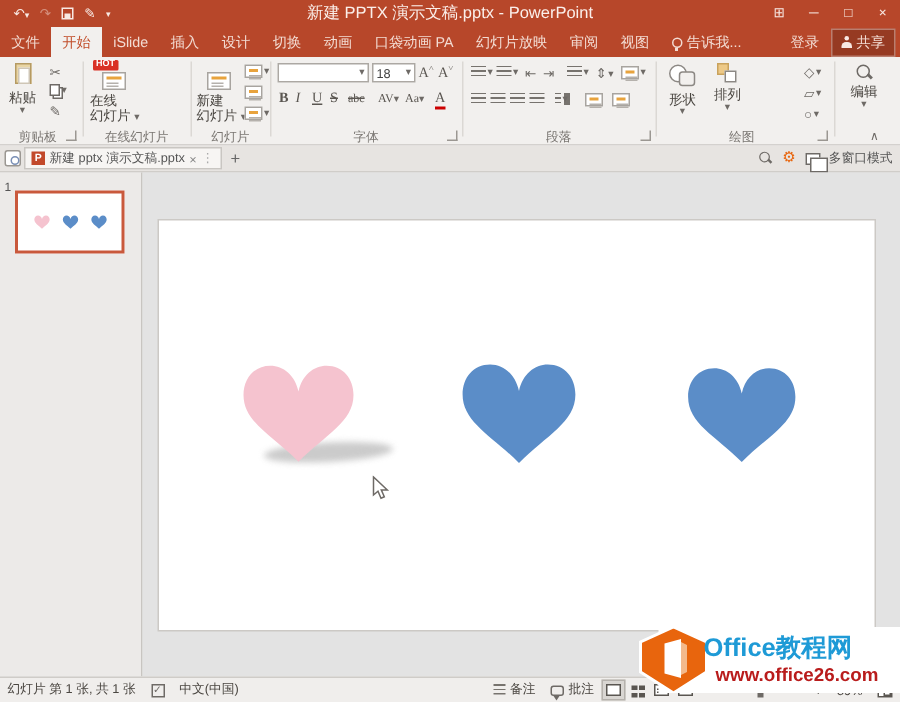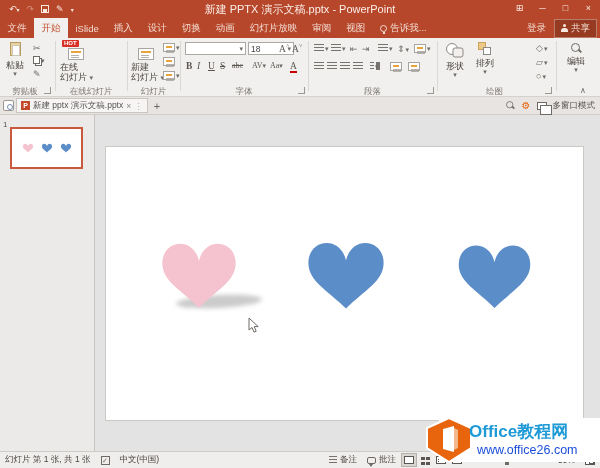--- a/index.html
+++ b/index.html
@@ -92,21 +92,21 @@
   .vb-reading::after{content:"";position:absolute;left:1px;top:2px;width:6px;height:1px;background:#5A5651;box-shadow:0 2px 0 #5A5651}
   .zoom-track{width:50px;height:1px;background:#908C87;position:relative;margin:0 4px}
   .zoom-knob{position:absolute;left:21px;top:-4px;width:4px;height:9px;background:#6E6A66}
   .fit-ico{width:10px;height:9px;border:1px solid #5A5651;background:#fff;position:relative}
   .fit-ico::after{content:"";position:absolute;left:2.5px;top:2px;width:3px;height:3px;border:1px solid #5A5651}
 
   
   #watermark{position:absolute;left:425px;top:418px;width:175px;height:44px;z-index:10}
   .wm-band{position:absolute;left:14px;top:0;width:161px;height:44px;background:#fff}
   .wm-name{position:absolute;left:44px;top:2px;font-size:17px;font-weight:bold;color:#1E9AD6;white-space:nowrap;letter-spacing:0}
-  .wm-url{position:absolute;left:52px;top:25px;font-size:12.5px;font-weight:normal;color:#1d4ed8;white-space:nowrap}
+  .wm-url{position:absolute;left:52px;top:25px;font-size:12.5px;font-weight:bold;color:#b91c1c;white-space:nowrap}
   .wm-badge{position:absolute;left:0;top:0}
 
   #cursor{position:absolute;left:248px;top:317px;z-index:9}
 </style>
 </head>
 <body>
 
 <div id="app">
 
   <div id="titlebar">
@@ -127,20 +127,21 @@
   </div>
 
   <div id="menubar">
     <span class="rtab">文件</span>
     <span class="rtab active">开始</span>
     <span class="rtab">iSlide</span>
     <span class="rtab">插入</span>
     <span class="rtab">设计</span>
     <span class="rtab">切换</span>
     <span class="rtab">动画</span>
+    <span class="rtab">口袋动画 PA</span>
     <span class="rtab">幻灯片放映</span>
     <span class="rtab">审阅</span>
     <span class="rtab">视图</span>
     <span class="rtab">
         <span class="bulb"></span>
         <span>告诉我...</span>
       </span>
     <div class="menu-right">
       <span>登录</span>
       <span class="share-btn">
@@ -192,21 +193,21 @@
         <span class="slide-ico small"></span>
         <span class="caret"></span>
       </span>
     <div class="glabel" style="left:127px;width:53px">幻灯片</div>
     <div class="gsep" style="left:180px"></div>
 
     <div class="combo" style="left:185px;top:4px;width:61px">
         <span></span>
         <span class="caret"></span>
       </div>
-    <div class="combo" style="left:248px;top:4px;width:46px">
+    <div class="combo" style="left:248px;top:4px;width:29px">
         <span>18</span>
         <span class="caret"></span>
       </div>
     <span class="fmt" style="left:279px;top:5px"><span>A</span><sup style="font-size:6px">˄</sup></span>
     <span class="fmt" style="left:292px;top:5px"><span>A</span><sup style="font-size:6px">˅</sup></span>
     <span class="fmt" style="left:186px;top:23px;font-weight:bold">B</span>
     <span class="fmt" style="left:197px;top:23px;font-style:italic">I</span>
     <span class="fmt" style="left:208px;top:23px;text-decoration:underline">U</span>
     <span class="fmt" style="left:220px;top:23px;text-decoration:line-through">S</span>
     <span class="fmt" style="left:232px;top:23px;text-decoration:line-through;font-size:8px">abc</span>

